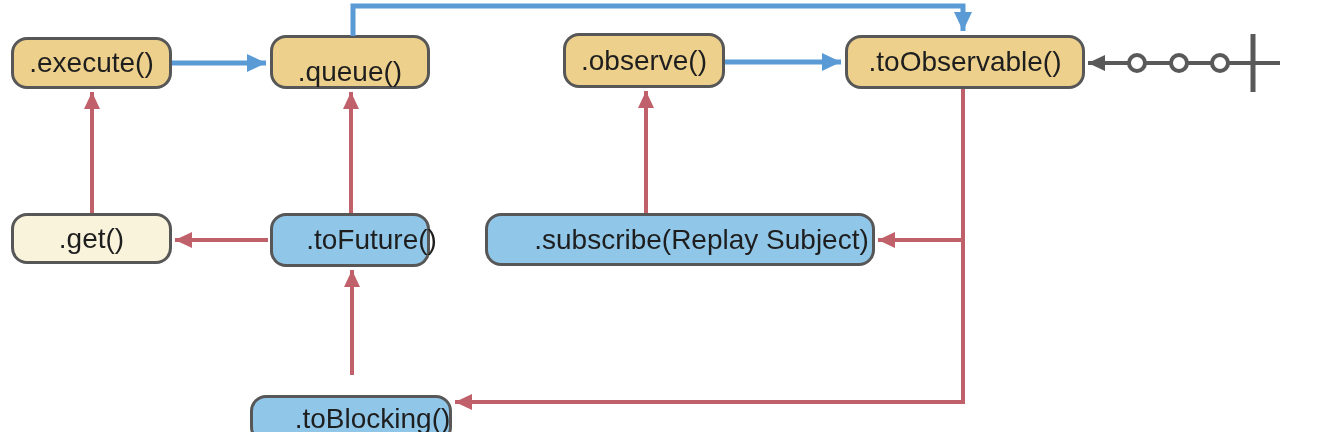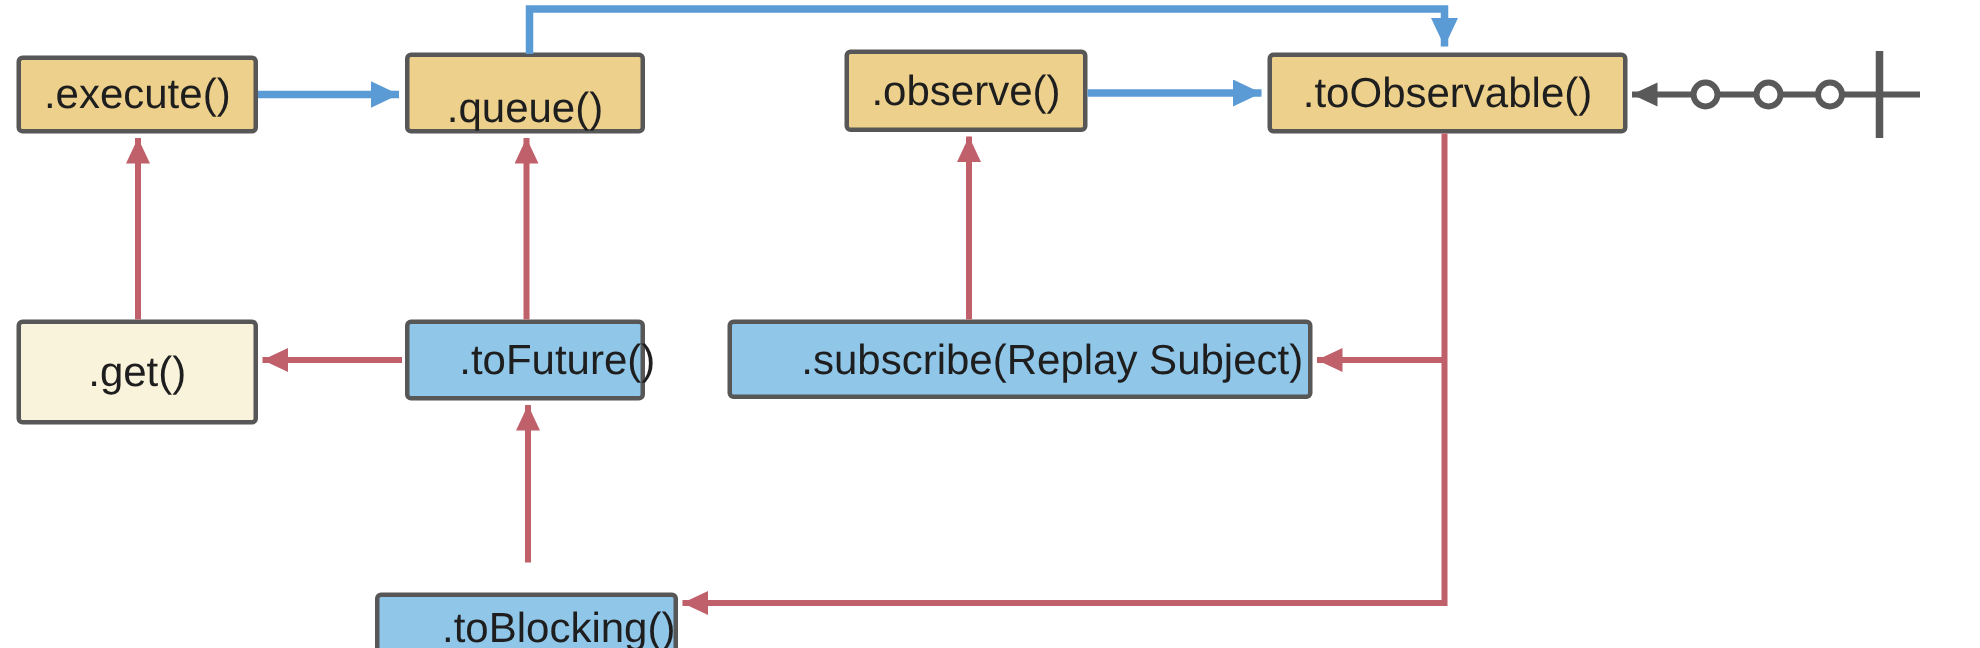--- a/index.html
+++ b/index.html
@@ -15,35 +15,35 @@
     overflow: hidden;
     background: var(--background, #ffffff);
   }
   .node {
     position: absolute;
     box-sizing: border-box;
     display: flex;
     align-items: center;
     justify-content: center;
     border: 3px solid var(--node-border, #575757);
-    border-radius: 4px;
+    border-radius: 16px;
     font-size: 28px;
     line-height: 1;
     color: var(--node-text, #1e1e1e);
     white-space: nowrap;
   }
   .node.sync   { background: var(--sync-fill,   #ecd08c); }
   .node.result { background: var(--result-fill, #faf3dc); }
   .node.async  { background: var(--async-fill,  #90c6e8); padding-left: 43px; }
 
   .node-execute       { left: 11px;  top: 37px;  width: 161px; height: 52px; }
   .node-queue         { left: 270px; top: 35px;  width: 160px; height: 54px; align-items: flex-end; }
   .node-observe       { left: 563px; top: 33px;  width: 162px; height: 55px; }
   .node-to-observable { left: 845px; top: 35px;  width: 240px; height: 54px; }
-  .node-get           { left: 11px;  top: 213px; width: 161px; height: 70px; }
+  .node-get           { left: 11px;  top: 213px; width: 161px; height: 51px; }
   .node-to-future     { left: 270px; top: 213px; width: 160px; height: 54px; }
   .node-subscribe     { left: 485px; top: 213px; width: 390px; height: 53px; }
   .node-to-blocking   { left: 250px; top: 395px; width: 202px; height: 48px; }
 
   svg.wires {
     position: absolute;
     left: 0; top: 0;
     width: 1320px; height: 432px;
     pointer-events: none;
   }

